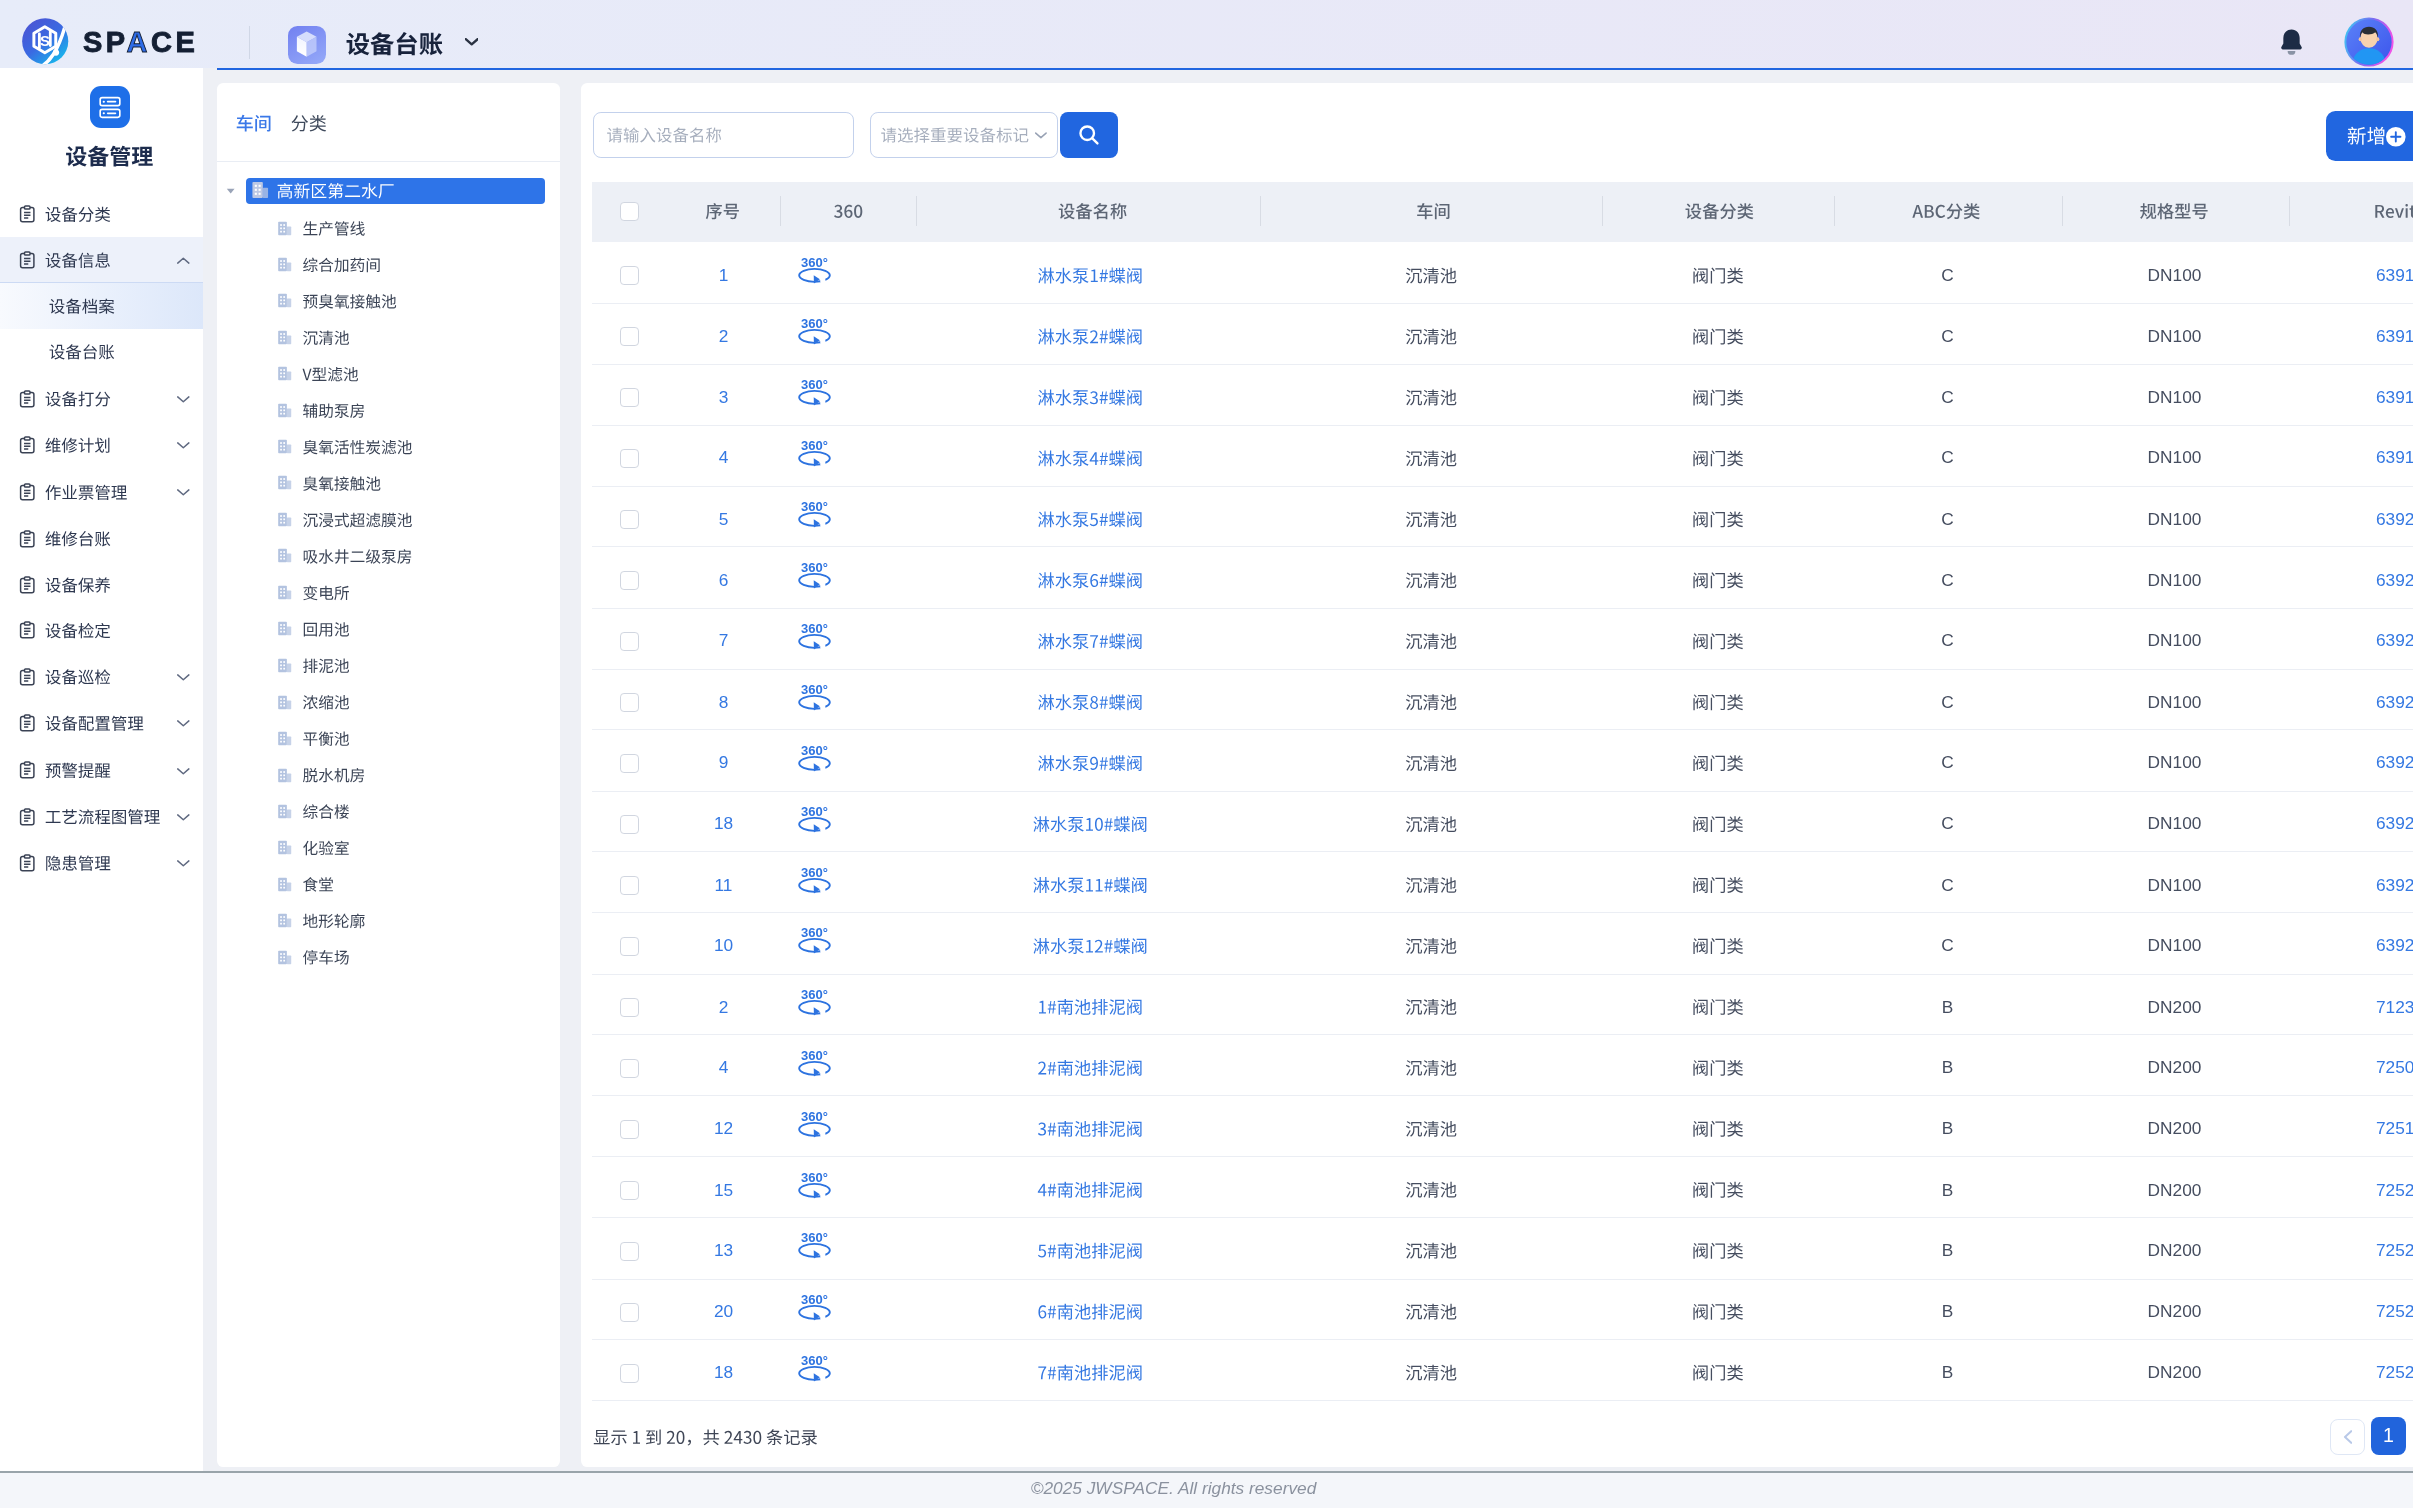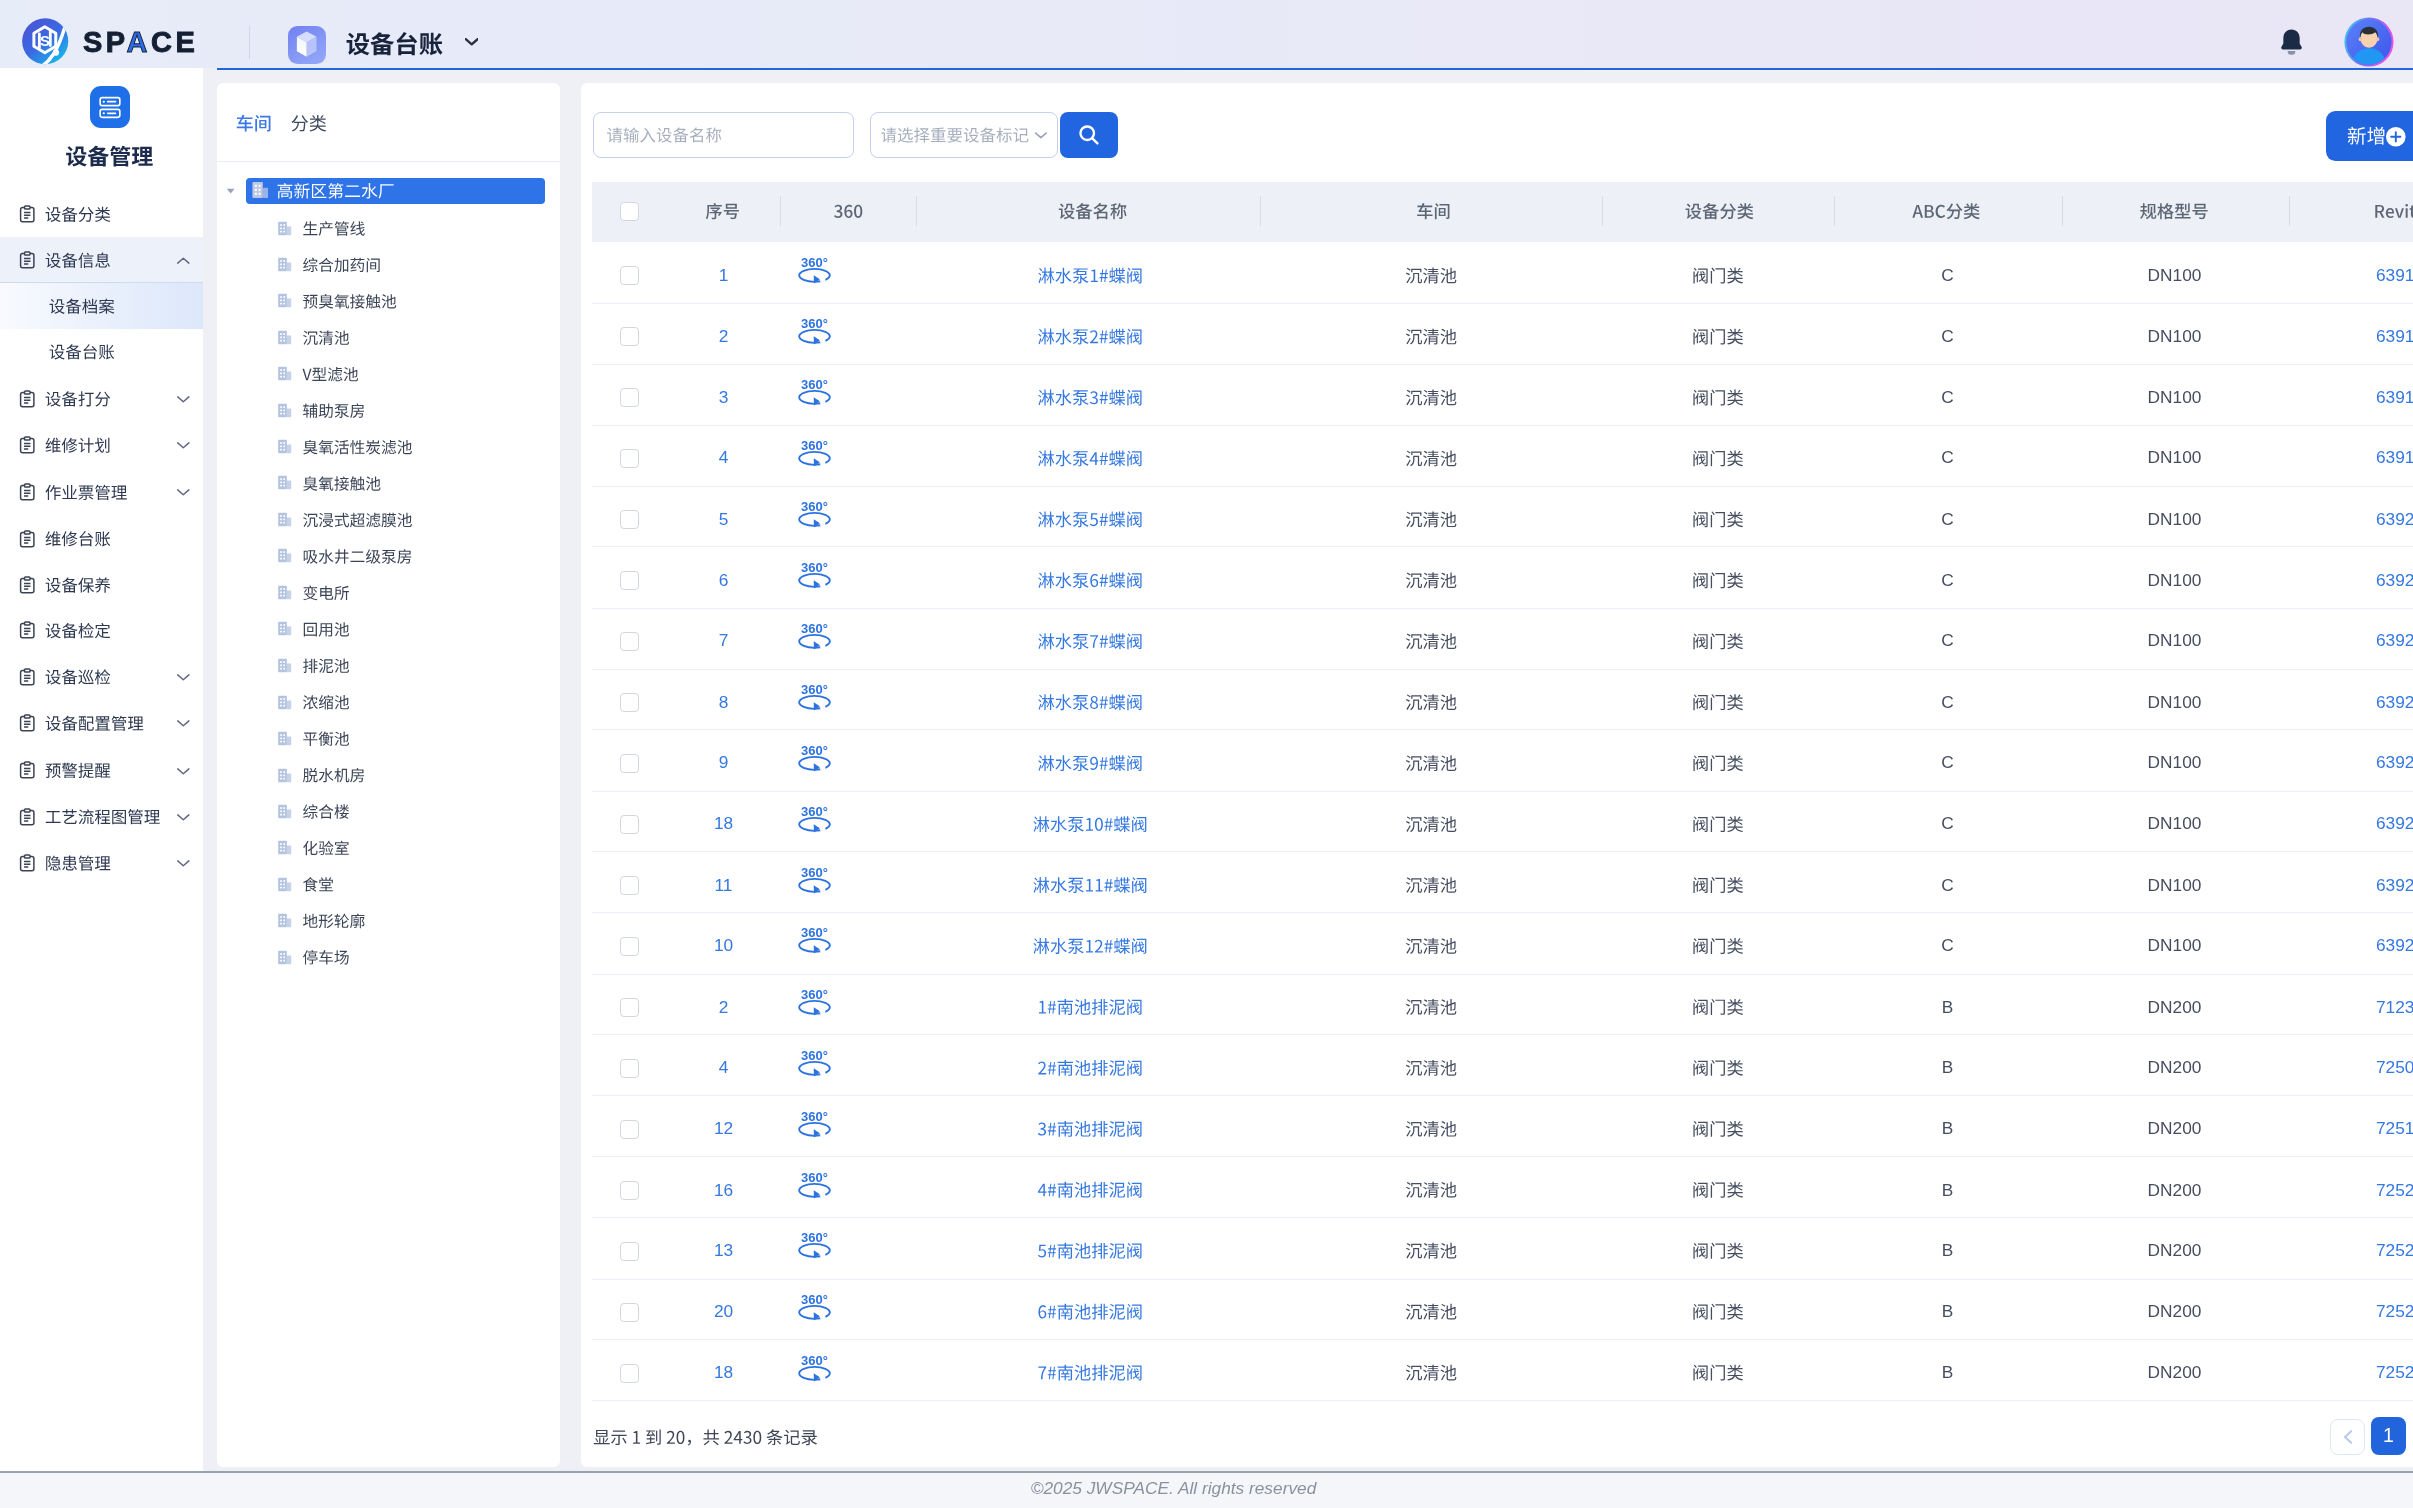--- a/index.html
+++ b/index.html
@@ -651,21 +651,21 @@
 <text x="22" y="15.2" font-family="Liberation Sans" font-size="16.5" font-weight="bold" fill="#2d73e0" text-anchor="middle">360°</text>
 <ellipse cx="22" cy="25.8" rx="19.4" ry="8.2" fill="none" stroke="#2d73e0" stroke-width="2.4"></ellipse>
 <circle cx="32.6" cy="32.6" r="3.4" fill="#fff"></circle>
 <path d="M21 25.6 L28.8 30.6 L21.3 36.2 Z" fill="#2d73e0"></path>
 </svg>
 <div style="position:absolute;left:1908px;top:1120px;width:79px;text-align:center;font-family:'Liberation Sans',sans-serif;font-size:17.3px;color:#454d5f;line-height:1">B</div>
 <div style="position:absolute;left:2135px;top:1120px;width:79px;text-align:center;font-family:'Liberation Sans',sans-serif;font-size:17.3px;color:#454d5f;line-height:1">DN200</div>
 <div style="position:absolute;left:2376px;top:1120px;font-family:'Liberation Sans',sans-serif;font-size:17.3px;color:#3478e2;line-height:1">725136</div>
 <div style="position:absolute;left:592px;top:1157px;width:1835px;height:61px;border-bottom:0.8px solid #ebeef4;box-sizing:border-box"></div>
 <div style="position:absolute;left:620px;top:1181px;width:19px;height:19px;border:1.6px solid #d1d6e0;border-radius:3.9px;background:#fff;box-sizing:border-box"></div>
-<div style="position:absolute;left:684px;top:1182px;width:79px;text-align:center;font-family:'Liberation Sans',sans-serif;font-size:17.3px;color:#3478e2;line-height:1">16</div>
+<div style="position:absolute;left:684px;top:1182px;width:79px;text-align:center;font-family:'Liberation Sans',sans-serif;font-size:17.3px;color:#3478e2;line-height:1">15</div>
 <svg style="position:absolute;left:797px;top:1170px" width="35" height="30" viewBox="0 0 44 38" xmlns="http://www.w3.org/2000/svg">
 <text x="22" y="15.2" font-family="Liberation Sans" font-size="16.5" font-weight="bold" fill="#2d73e0" text-anchor="middle">360°</text>
 <ellipse cx="22" cy="25.8" rx="19.4" ry="8.2" fill="none" stroke="#2d73e0" stroke-width="2.4"></ellipse>
 <circle cx="32.6" cy="32.6" r="3.4" fill="#fff"></circle>
 <path d="M21 25.6 L28.8 30.6 L21.3 36.2 Z" fill="#2d73e0"></path>
 </svg>
 <div style="position:absolute;left:1908px;top:1182px;width:79px;text-align:center;font-family:'Liberation Sans',sans-serif;font-size:17.3px;color:#454d5f;line-height:1">B</div>
 <div style="position:absolute;left:2135px;top:1182px;width:79px;text-align:center;font-family:'Liberation Sans',sans-serif;font-size:17.3px;color:#454d5f;line-height:1">DN200</div>
 <div style="position:absolute;left:2376px;top:1182px;font-family:'Liberation Sans',sans-serif;font-size:17.3px;color:#3478e2;line-height:1">725236</div>
 <div style="position:absolute;left:592px;top:1219px;width:1835px;height:61px;border-bottom:0.8px solid #ebeef4;box-sizing:border-box"></div>

